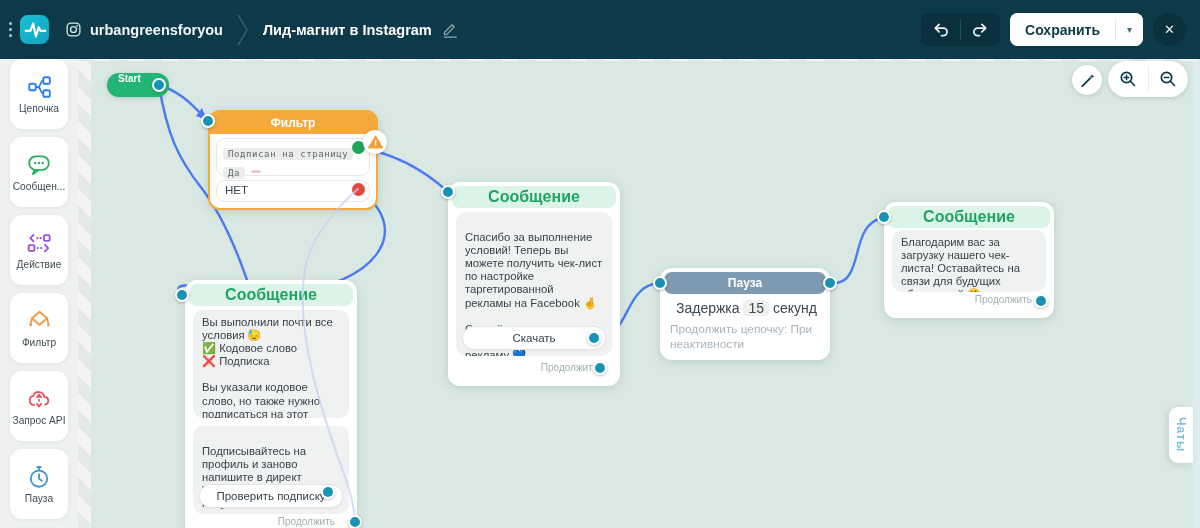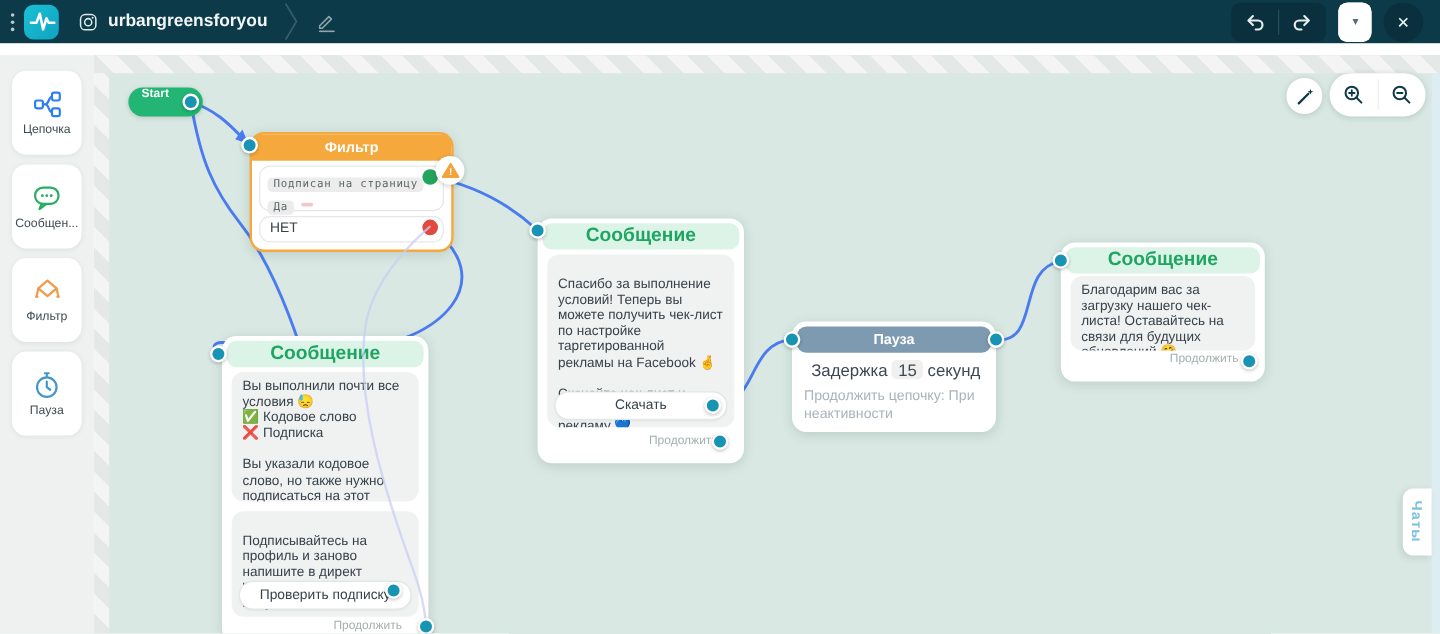--- a/index.html
+++ b/index.html
@@ -8,21 +8,21 @@
     --port:#1794b4; --start:#22b573; --filter:#f5a83c;
     --msg_head_bg:#dcf4e7; --msg_head_text:#1fa562; --pause_head:#7d9ab1;
     --bubble:#f0f2f2; --dot_green:#22a45d; --dot_red:#e2483d;
     --muted:#a3b0b0; --text:#37424a; --save_text:#0c3a48;
   }
   *{margin:0;padding:0;box-sizing:border-box}
   body{font-family:"Liberation Sans",sans-serif;width:1200px;height:528px;overflow:hidden;background:#fff}
   .app{position:relative;width:1200px;height:528px}
 
   
-  .hdr{position:absolute;left:0;top:0;width:1200px;height:36px;background:var(--header_bg);display:flex;align-items:center;z-index:10}
+  .hdr{position:absolute;left:0;top:0;width:1200px;height:59px;background:var(--header_bg);display:flex;align-items:center;z-index:10}
   .hdr-dots{display:flex;flex-direction:column;gap:3px;margin:0 8px 0 9px}
   .hdr-dots i{width:3px;height:3px;border-radius:50%;background:#b9c9cd;display:block}
   .logo{width:29px;height:29px;border-radius:8px;background:linear-gradient(135deg,#1ac1d5,#0fa3c0);display:flex;align-items:center;justify-content:center;margin-right:16px}
   .acct{display:flex;align-items:center;gap:8px;color:#f2f6f7;font-size:14.5px;font-weight:700}
   .crumb-sep{margin:0 14px}
   .title-wrap{display:flex;align-items:center;gap:9px;color:#fff;font-size:14.5px;font-weight:700}
   .hdr-right{margin-left:auto;display:flex;align-items:center;gap:10px;padding-right:14px}
   .histgrp{display:flex;height:33px;background:var(--header_dark);border-radius:8px;overflow:hidden}
   .histgrp button{width:39px;border:none;background:transparent;display:flex;align-items:center;justify-content:center;cursor:pointer}
   .histgrp .sep{width:1px;background:rgba(255,255,255,.14);margin:6px 0}
@@ -100,20 +100,21 @@
           <rect x="3" y="3" width="18" height="18" rx="5.5" fill="none" stroke="#dfe9ec" stroke-width="1.8"></rect>
           <circle cx="12" cy="12" r="4.2" fill="none" stroke="#dfe9ec" stroke-width="1.8"></circle>
           <circle cx="17.2" cy="6.8" r="1.2" fill="#dfe9ec"></circle>
         </svg>
       <span>urbangreensforyou</span>
     </div>
     <svg class="crumb-sep" width="12" height="34" viewBox="0 0 12 34">
         <path d="M1 2 L10 17 L1 32" fill="none" stroke="rgba(255,255,255,.18)" stroke-width="1.5"></path>
       </svg>
     <div class="title-wrap">
+      <span>Лид-магнит в Instagram</span>
       <svg width="17" height="17" viewBox="0 0 20 20">
           <path d="M4 13.5 L13 4.5 l2.5 2.5 L6.5 16 H4 z" fill="none" stroke="#8fa6ad" stroke-width="1.5" stroke-linejoin="round"></path>
           <path d="M4 19 h14" stroke="#8fa6ad" stroke-width="1.5" stroke-linecap="round"></path>
         </svg>
     </div>
     <div class="hdr-right">
       <div class="histgrp">
         <button>
           <svg width="17" height="15" viewBox="0 0 18 16">
               <path d="M4 6.5 h8 a4 4 0 0 1 0 8 h-2" fill="none" stroke="#e8eef0" stroke-width="1.9" stroke-linecap="round"></path>
@@ -122,20 +123,21 @@
         </button>
         <div class="sep"></div>
         <button>
           <svg width="17" height="15" viewBox="0 0 18 16">
               <path d="M14 6.5 h-8 a4 4 0 0 0 0 8 h2" fill="none" stroke="#e8eef0" stroke-width="1.9" stroke-linecap="round"></path>
               <path d="M10.5 2.5 L14.5 6.5 L10.5 10.5" fill="none" stroke="#e8eef0" stroke-width="1.9" stroke-linecap="round" stroke-linejoin="round"></path>
             </svg>
         </button>
       </div>
       <div class="savegrp">
+        <button class="save-main">Сохранить</button>
         <div class="sep"></div>
         <button class="save-caret">▾</button>
       </div>
       <button class="closebtn">✕</button>
     </div>
   </header>
 
   <aside class="sbar">
     <div class="scard">
       <svg width="26" height="26" viewBox="0 0 24 24">
@@ -151,27 +153,49 @@
           <rect x="3" y="4" width="18" height="12.5" rx="6" fill="none" stroke="#27ae60" stroke-width="1.7"></rect>
           <path d="M8 16.5 l-1.6 4 L11 17" fill="none" stroke="#27ae60" stroke-width="1.7" stroke-linecap="round" stroke-linejoin="round"></path>
           <circle cx="8.6" cy="10.2" r="1.1" fill="#27ae60"></circle>
           <circle cx="12" cy="10.2" r="1.1" fill="#27ae60"></circle>
           <circle cx="15.4" cy="10.2" r="1.1" fill="#27ae60"></circle>
         </svg>
       <span>Сообщен...</span>
     </div>
     <div class="scard">
       <svg width="26" height="26" viewBox="0 0 24 24">
+          <path d="M7 4.5 L4 7.5 L7 10.5" fill="none" stroke="#9b51e0" stroke-width="1.7" stroke-linecap="round" stroke-linejoin="round"></path>
+          <circle cx="10.5" cy="7.5" r="1" fill="#9b51e0"></circle>
+          <circle cx="13.5" cy="7.5" r="1" fill="#9b51e0"></circle>
+          <rect x="16.5" y="4.7" width="5.3" height="5.3" rx="1" fill="none" stroke="#9b51e0" stroke-width="1.7"></rect>
+          <rect x="2.5" y="14" width="5.3" height="5.3" rx="1" fill="none" stroke="#9b51e0" stroke-width="1.7"></rect>
+          <circle cx="11" cy="16.7" r="1" fill="#9b51e0"></circle>
+          <circle cx="14" cy="16.7" r="1" fill="#9b51e0"></circle>
+          <path d="M17.5 13.7 L20.5 16.7 L17.5 19.7" fill="none" stroke="#9b51e0" stroke-width="1.7" stroke-linecap="round" stroke-linejoin="round"></path>
+        </svg>
+      <span>Действие</span>
+    </div>
+    <div class="scard">
+      <svg width="26" height="26" viewBox="0 0 24 24">
           <path d="M12.5 3.5 L19.5 9.5 L12.5 15.5 L5.5 9.5 Z" fill="none" stroke="#f2994a" stroke-width="1.7" stroke-linejoin="round"></path>
           <path d="M5.5 9.5 L4.5 14" stroke="#f2994a" stroke-width="1.7" stroke-linecap="round"></path>
           <path d="M19.5 9.5 L20.5 14" stroke="#f2994a" stroke-width="1.7" stroke-linecap="round"></path>
           <circle cx="4.3" cy="15.7" r="1.3" fill="#f2994a"></circle>
           <circle cx="20.7" cy="15.7" r="1.3" fill="#f2994a"></circle>
         </svg>
       <span>Фильтр</span>
+    </div>
+    <div class="scard">
+      <svg width="26" height="26" viewBox="0 0 24 24">
+          <path d="M7.5 17.5 a4.2 4.2 0 0 1 -.8 -8.3 a5.2 5.2 0 0 1 10.1 .8 a3.6 3.6 0 0 1 1 7.1" fill="none" stroke="#e25566" stroke-width="1.7" stroke-linecap="round"></path>
+          <path d="M12 8 l-2 2.3 M12 8 l2 2.3" fill="none" stroke="#e25566" stroke-width="1.6" stroke-linecap="round"></path>
+          <path d="M12 9 v6" fill="none" stroke="#e25566" stroke-width="1.6" stroke-linecap="round" stroke-dasharray="1.3 2.2"></path>
+          <path d="M10 16.5 l2 2.3 l2 -2.3" fill="none" stroke="#e25566" stroke-width="1.6" stroke-linecap="round" stroke-linejoin="round"></path>
+        </svg>
+      <span>Запрос API</span>
     </div>
     <div class="scard">
       <svg width="26" height="26" viewBox="0 0 24 24">
           <circle cx="12" cy="13.5" r="7.5" fill="none" stroke="#4596c8" stroke-width="1.7"></circle>
           <path d="M10.5 2.8 h3 M12 2.8 v2.6" stroke="#4596c8" stroke-width="1.7" stroke-linecap="round"></path>
           <path d="M12 13.5 V9.3 M12 13.5 l2.6 2" stroke="#4596c8" stroke-width="1.7" stroke-linecap="round"></path>
         </svg>
       <span>Пауза</span>
     </div>
   </aside>

